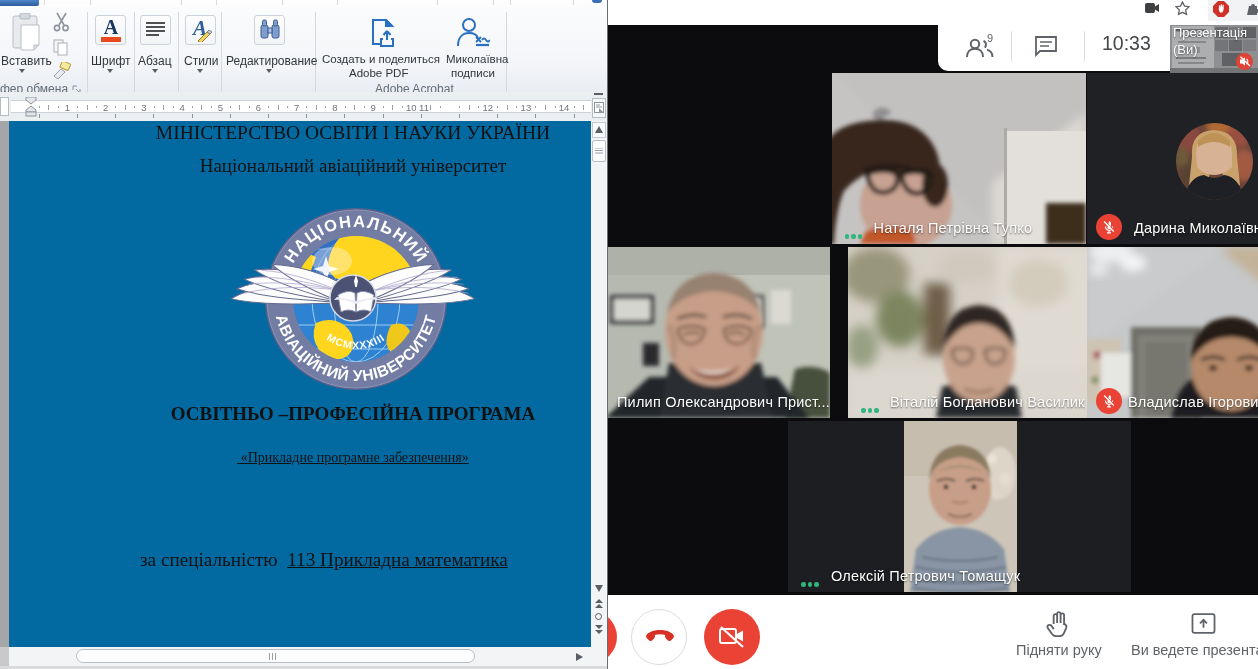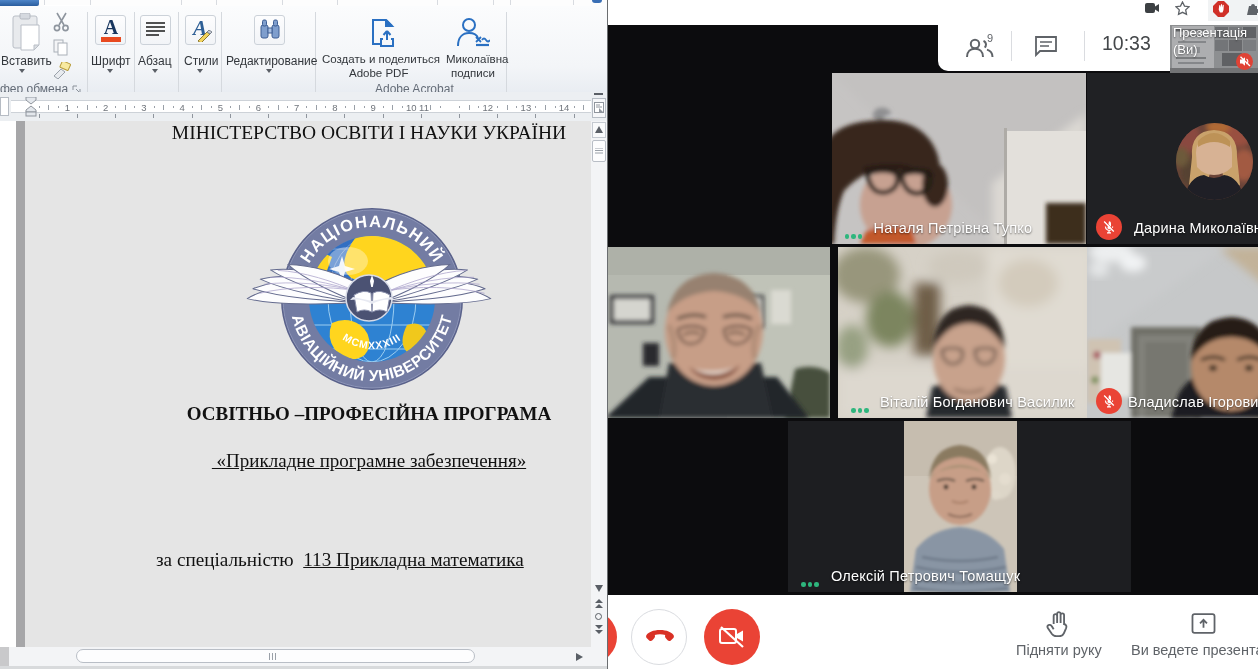--- a/index.html
+++ b/index.html
@@ -211,25 +211,26 @@
 <path d="M7 9 l5 4 v2 h-10 v-2 z" fill="#e3e7ec" stroke="#8f959d"></path>
 <rect x="2" y="15" width="10" height="4" fill="#e3e7ec" stroke="#8f959d"></rect>
 </svg>
 <div class="a" style="left:592px;top:6px;width:14px;height:20px;background:#f6f7f9;border:1px solid #b6bcc4"></div>
 <svg class="a" style="left:594px;top:10px" width="10" height="11" viewBox="0 0 10 11">
 <rect x="0.5" y="0.5" width="9" height="10" fill="#fff" stroke="#8f959d"></rect>
           <path d="M2 3 h4 M2 5 h6" stroke="#8f959d"></path>
           <path d="M5 6 l4 4 h-4 z" fill="#8f959d"></path>
 </svg>
 </div>
-<div class="a" style="left:16px;top:121px;width:591px;height:526px;background:#e5e5e5">
+<div class="a" style="left:0;top:121px;width:591px;height:526px;background:#0369a1">
 <div class="a" style="left:0;top:0;width:9px;height:526px;background:#a6a6a8"></div>
 <div class="docline" style="top:1px;font-size:19.5px">МІНІСТЕРСТВО ОСВІТИ І НАУКИ УКРАЇНИ</div>
+<div class="docline" style="top:34px;font-size:19px">Національний авіаційний університет</div>
 <div class="docline" style="top:282px;font-weight:bold;font-size:19px">ОСВІТНЬО –ПРОФЕСІЙНА ПРОГРАМА</div>
-<div class="docline" style="top:329px;font-size:19px"><u>&nbsp;«Прикладне програмне забезпечення»</u></div>
+<div class="docline" style="top:329px;font-size:14px"><u>&nbsp;«Прикладне програмне забезпечення»</u></div>
 <div class="docline" style="top:428px;left:140px;transform:none;font-size:19.2px">за спеціальністю&nbsp;&nbsp;<u>113 Прикладна математика</u></div>
 <svg class="a" style="left:228px;top:84px" width="256" height="186" viewBox="0 0 256 186">
 <defs>
 <path id="arcTop" d="M 56 94 A 72 72 0 1 1 200 94"></path>
 <path id="arcBot" d="M 46 94 A 82 82 0 0 0 210 94"></path>
 <path id="arcM" d="M 78 94 A 50 50 0 0 0 178 94"></path>
 <clipPath id="gclip">
               <circle cx="128" cy="94" r="63"></circle>
             </clipPath>
 </defs>
@@ -438,22 +439,22 @@
 <ellipse cx="137" cy="84" rx="49" ry="55" fill="#c79e87"></ellipse>
 <path d="M90 66 Q98 28 137 26 Q176 28 184 66 Q168 46 137 44 Q106 46 90 66 Z" fill="#97816f"></path>
 <path d="M92 78 q8 18 4 34 M182 78 q-8 18 -4 34" stroke="#b08d77" stroke-width="5" fill="none"></path>
 <path d="M100 72 q16 -7 29 -2 M146 70 q16 -5 29 2" stroke="#5d4c3f" stroke-width="3" fill="none"></path>
 <path d="M101 82 q14 -6 27 0 q-1 9 -7 13 q-8 4 -14 0 q-6 -5 -6 -13 z M147 82 q14 -6 27 0 q0 9 -7 13 q-8 4 -14 0 q-6 -4 -6 -13 z" fill="none" stroke="#46352a" stroke-width="1.8"></path>
 <path d="M106 88 q8 -5 17 -1 M151 87 q9 -4 17 1" stroke="#5a4636" stroke-width="2" fill="none"></path>
 <path d="M112 120 Q137 137 163 118 Q156 132 137 133 Q119 132 112 120 Z" fill="#8a5644"></path>
 <path d="M117 122 Q137 132 158 120 Q137 128 117 122 Z" fill="#eceae6"></path>
 </g>
 
-</svg></div>
-<div class="a" style="left:230px;top:221.5px;width:254px;height:171px;background:#15803d;overflow:hidden"><svg width="254" height="171" viewBox="0 0 254 171">
+</svg><div class="name" style="left:40.5px;top:147px">Пилип Олександрович Прист...</div></div>
+<div class="a" style="left:240px;top:221.5px;width:254px;height:171px;background:#15803d;overflow:hidden"><svg width="254" height="171" viewBox="0 0 254 171">
 <defs>
               <filter id="vb4">
                 <feGaussianBlur stdDeviation="6"></feGaussianBlur>
               </filter>
               <filter id="vb2">
                 <feGaussianBlur stdDeviation="2.5"></feGaussianBlur>
               </filter>
             </defs>
 <rect width="254" height="171" fill="#d6d1c7"></rect>
 <g filter="url(#vb4)">

